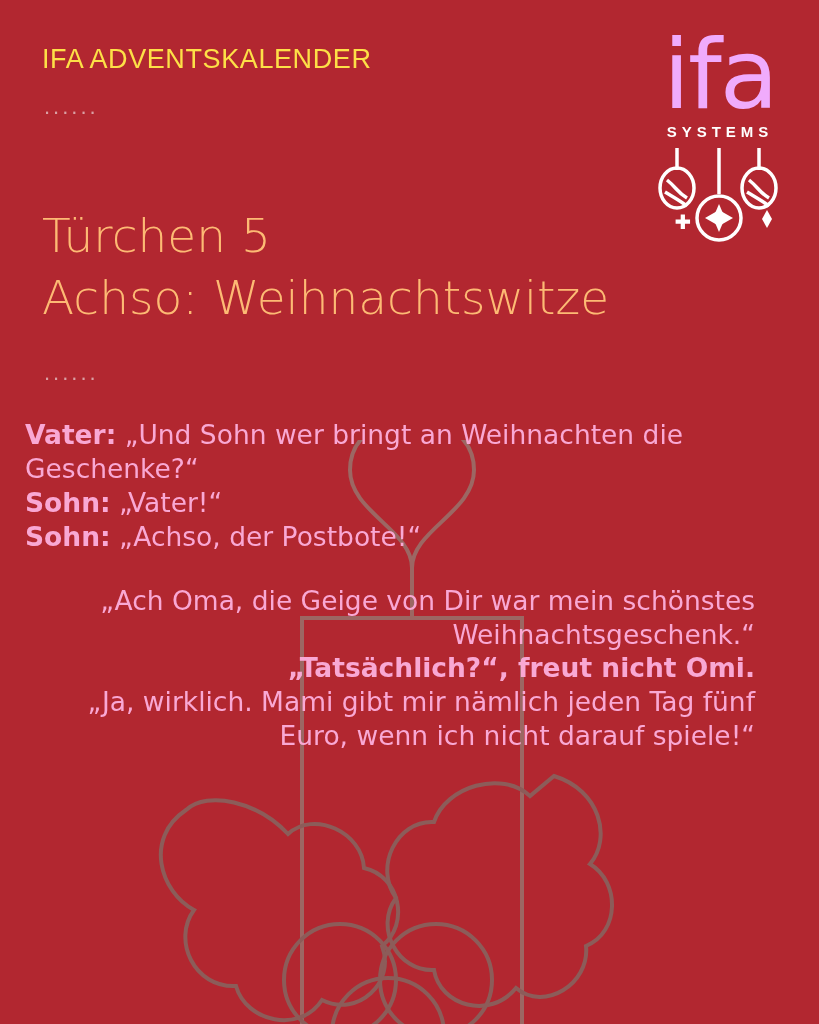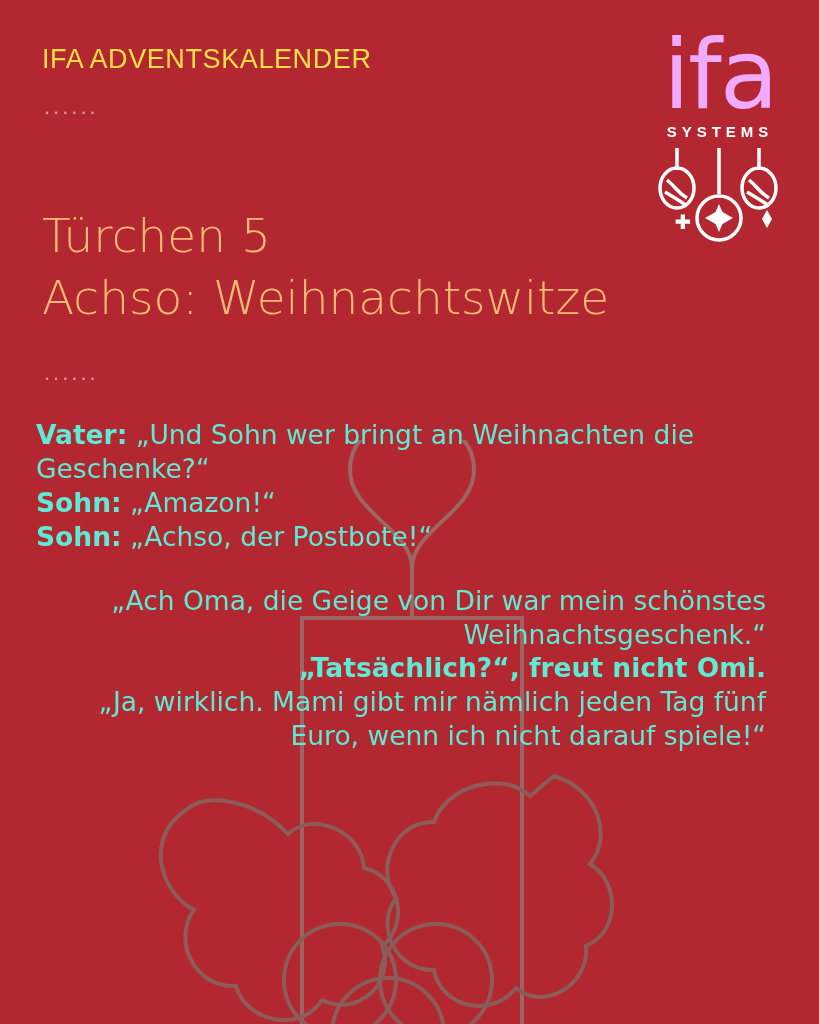--- a/index.html
+++ b/index.html
@@ -103,26 +103,26 @@
     color: #fdba74;
     font-family: "DejaVu Sans", sans-serif;
   }
   .title div {
     white-space: nowrap;
   }
 
   
   .body-text {
     position: absolute;
-    left: 36px;
+    left: 25px;
     top: 418px;
     width: 730px;
     font-size: 26.5px;
     line-height: 1.28;
-    color: #5eead4;
+    color: #f9a8d4;
     font-family: "DejaVu Sans", sans-serif;
   }
   .joke {
     margin: 0 0 30px 0;
   }
   .joke:last-child { margin-bottom: 0; text-align: right; }
   .ln { display: block; }
   .b { font-weight: bold; }
 </style>
 </head>
@@ -182,21 +182,21 @@
   <div class="title">
     <div>Türchen 5</div>
     <div>Achso: Weihnachtswitze</div>
   </div>
   <div class="dots dots-mid">......</div>
 
   <div class="body-text">
 
     <div class="joke">
       <span class="ln"><span class="b">Vater:</span> <span>„Und Sohn wer bringt an Weihnachten die Geschenke?“</span></span>
-      <span class="ln"><span class="b">Sohn:</span> <span>„Amazon!“</span></span>
+      <span class="ln"><span class="b">Sohn:</span> <span>„Vater!“</span></span>
       <span class="ln"><span class="b">Sohn:</span> <span>„Achso, der Postbote!“</span></span>
     </div>
 
     <div class="joke">
       <span class="ln"><span>„Ach Oma, die Geige von Dir war mein schönstes Weihnachtsgeschenk.“</span></span>
       <span class="ln"><span class="b">„Tatsächlich?“, freut nicht Omi.</span></span>
       <span class="ln"><span>„Ja, wirklich. Mami gibt mir nämlich jeden Tag fünf Euro, wenn ich nicht darauf spiele!“</span></span>
     </div>
 
   </div>

